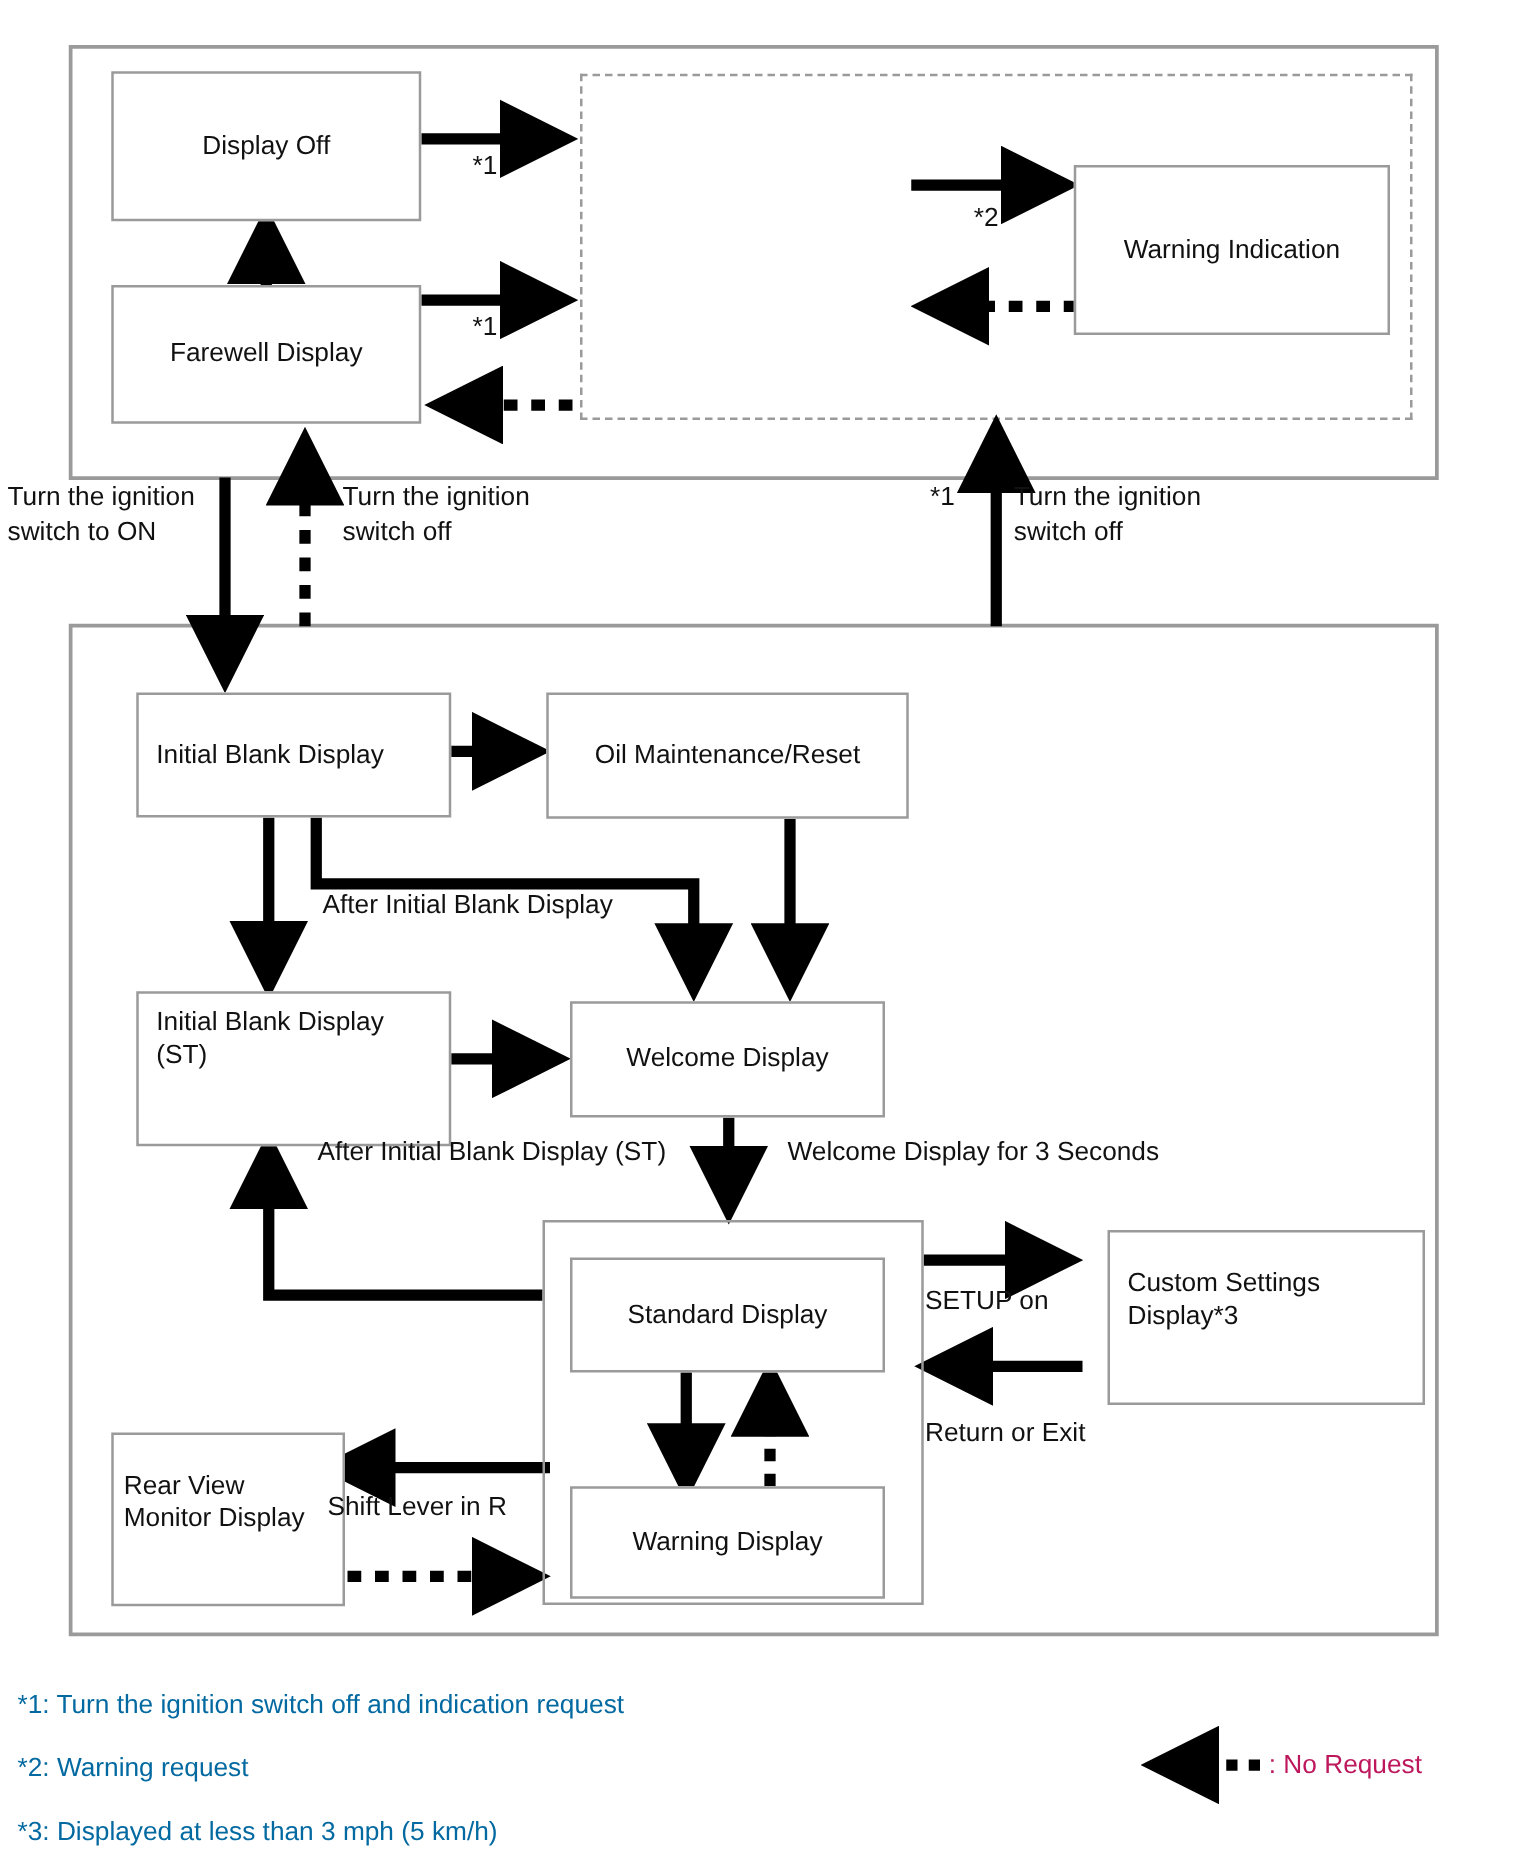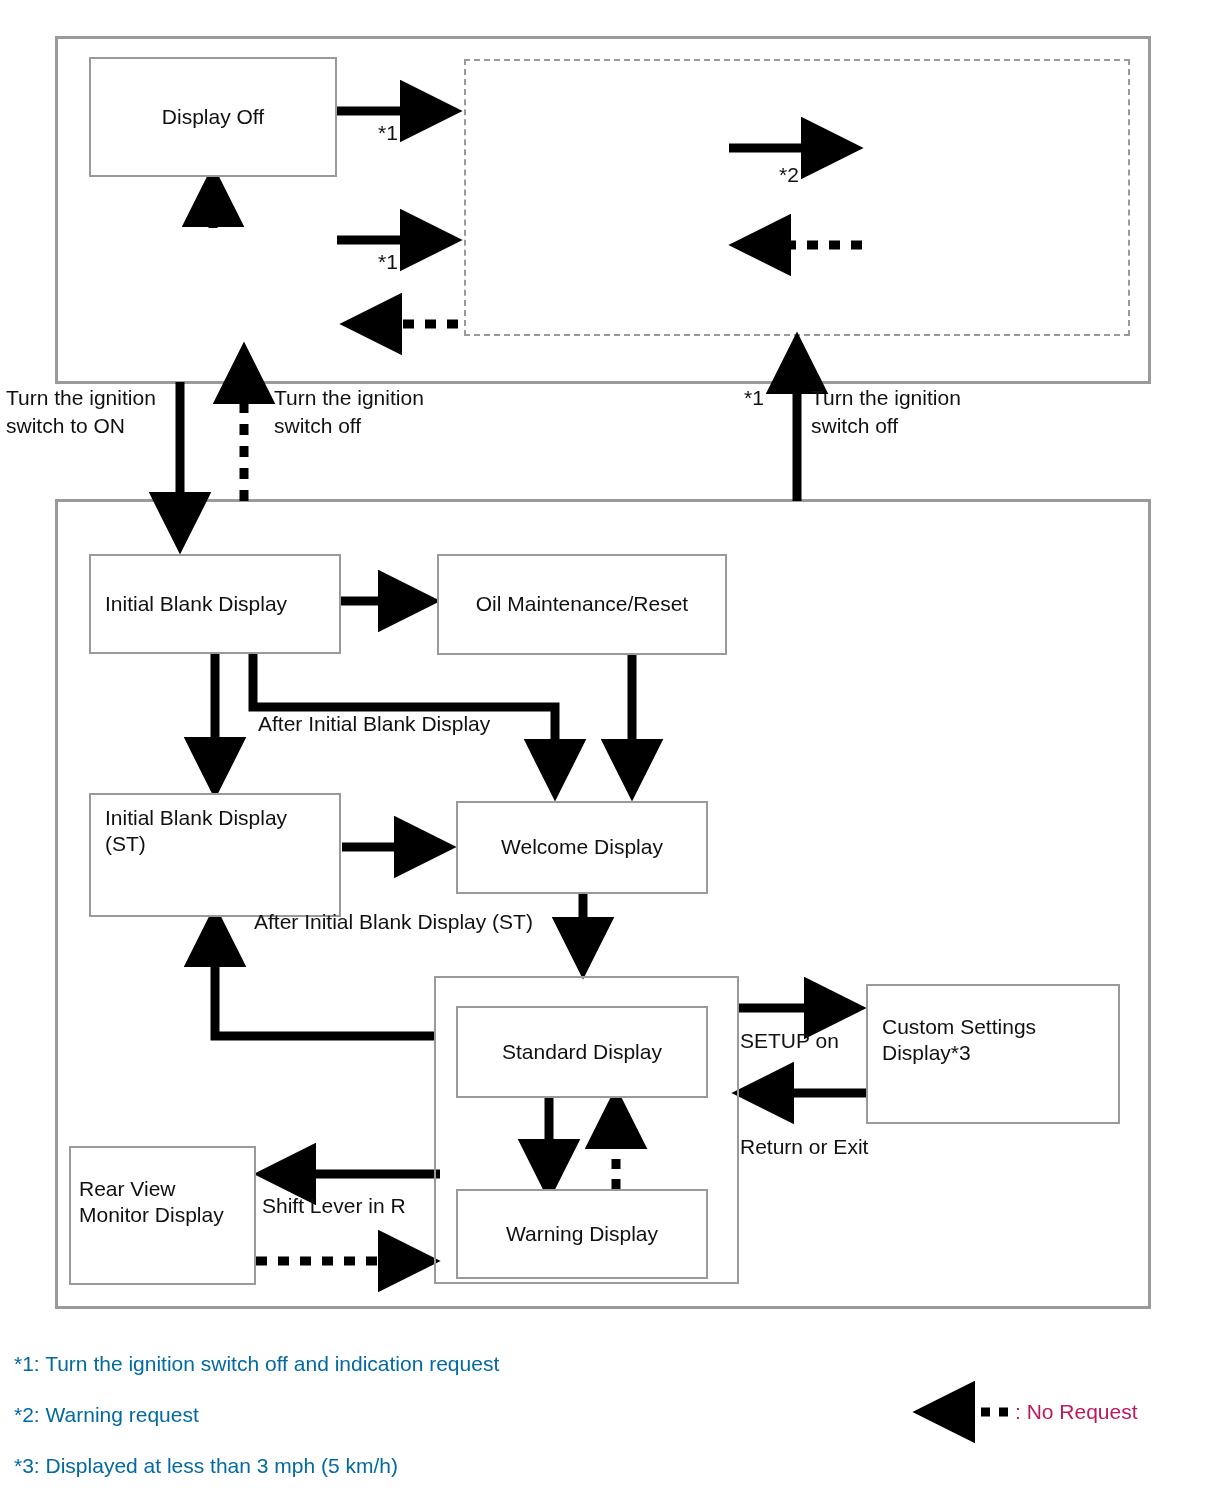--- a/index.html
+++ b/index.html
@@ -16,21 +16,21 @@
   }
   .dashpanel{
     position:absolute;border:2px dashed #9a9a9a;background:transparent;box-sizing:border-box;
   }
   .node{
     position:absolute;border:2px solid #9a9a9a;background:#ffffff;box-sizing:border-box;
     display:flex;align-items:center;
     font-size:21px;line-height:1.25;color:#111;
   }
   .node.center{justify-content:center;text-align:center;}
-  .node.lead{justify-content:flex-start;padding-left:14px;text-align:left;}
+  .node.lead{justify-content:flex-start;padding-left:14px;text-align:left;margin-left:20px;}
   .group-node{
     position:absolute;border:2px solid #9a9a9a;background:transparent;box-sizing:border-box;
   }
   .lbl{
     position:absolute;font-size:21px;line-height:1.32;color:#111;white-space:pre;
   }
   .note{
     position:absolute;font-size:21px;line-height:1.3;color:#0369a1;white-space:pre;
   }
   .legend-text{
@@ -104,22 +104,28 @@
       <line x1="256" y1="1247" x2="428" y2="1247" stroke-width="9" stroke-dasharray="11 11" marker-end="url(#ah)"></line>
 
       <line x1="1008" y1="1398" x2="925" y2="1398" stroke-width="9" stroke-dasharray="9 9" marker-end="url(#ah)"></line>
     </g>
   </svg>
 
   <div class="node center" style="left:89px;top:43px;width:248px;height:120px;">
     <span>Display Off</span>
   </div>
 
+  <div class="node center" style="left:89px;top:214px;width:248px;height:111px;">
+    <span>Farewell Display</span>
+  </div>
 
 
+  <div class="node center" style="left:859px;top:118px;width:253px;height:136px;">
+    <span>Warning Indication</span>
+  </div>
 
   <div class="lbl" style="left:378px;top:105px;">*1</div>
 
   <div class="lbl" style="left:378px;top:234px;">*1</div>
 
   <div class="lbl" style="left:779px;top:147px;">*2</div>
 
   <div class="lbl" style="left:6px;top:370px;">Turn the ignition
 switch to ON</div>
 
@@ -165,20 +171,21 @@
 
   <div class="node lead" style="left:69px;top:1132px;width:187px;height:139px;align-items:flex-start;padding-top:28px;padding-left:8px;">
     <span style="white-space:pre-line;">Rear View
 Monitor Display</span>
   </div>
 
   <div class="lbl" style="left:258px;top:696px;">After Initial Blank Display</div>
 
   <div class="lbl" style="left:254px;top:894px;">After Initial Blank Display (ST)</div>
 
+  <div class="lbl" style="left:630px;top:894px;">Welcome Display for 3 Seconds</div>
 
   <div class="lbl" style="left:740px;top:1013px;">SETUP on</div>
 
   <div class="lbl" style="left:740px;top:1119px;text-align:right;">Return or Exit</div>
 
   <div class="lbl" style="left:262px;top:1178px;">Shift Lever in R</div>
 
   <div class="note" style="left:14px;top:1336px;">*1: Turn the ignition switch off and indication request</div>
 
   <div class="note" style="left:14px;top:1387px;">*2: Warning request</div>

